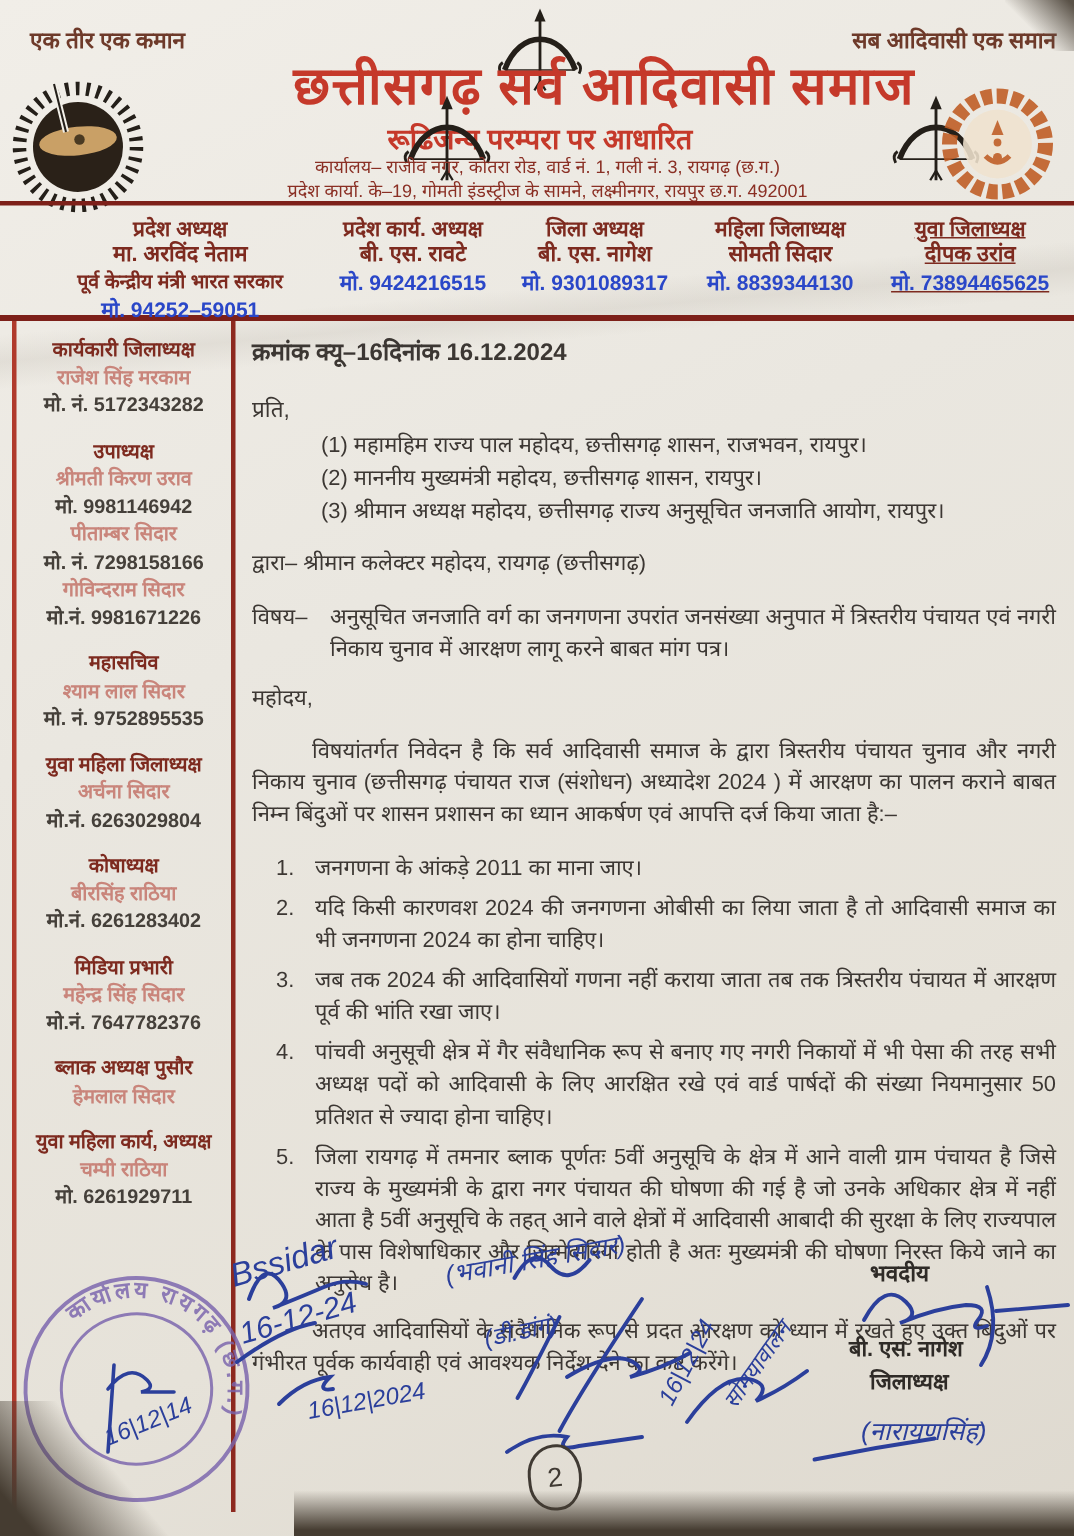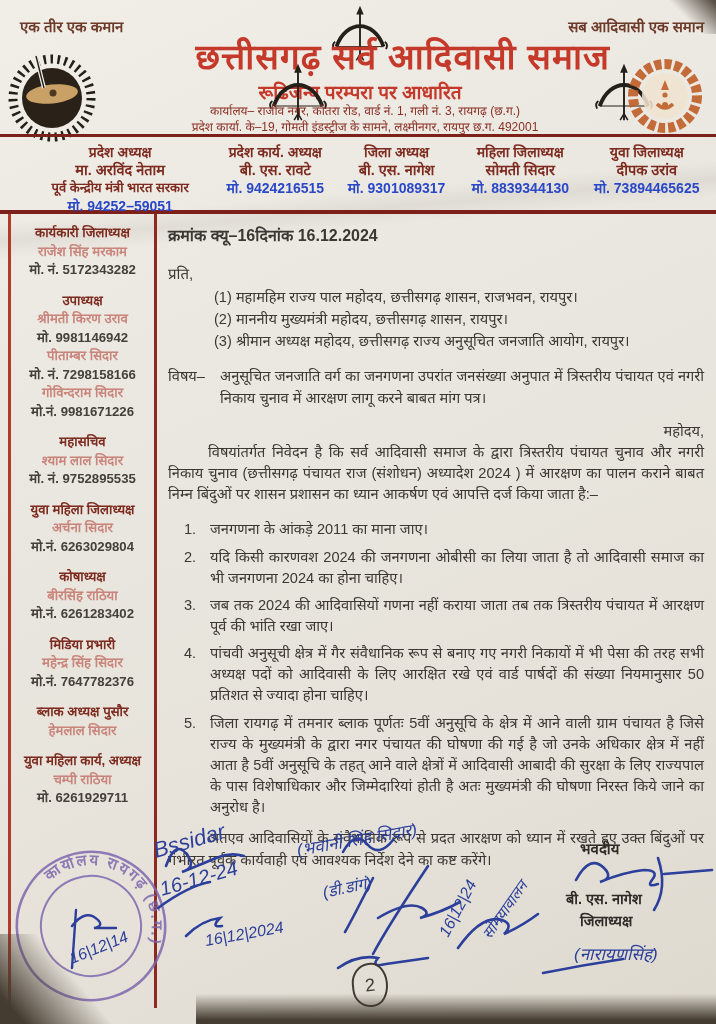--- a/index.html
+++ b/index.html
@@ -32,21 +32,21 @@
   .emblem-left{position:absolute;left:6px;top:52px;width:92px;height:92px;}
   .emblem-right{position:absolute;right:8px;top:52px;width:86px;height:92px;}
 
   
   .officials{position:absolute;top:134px;left:0;right:0;height:80px;box-sizing:border-box;
     border-top:3px solid #7d2019;border-bottom:4px solid #7d2019;
     display:flex;align-items:flex-start;padding:6px 8px 2px 28px;}
   .off-col{text-align:center;color:#7d2a1f;font-weight:bold;line-height:18px;}
   .off-col .t{font-size:14px;} .off-col .n{font-size:14.5px;} .off-col .x{font-size:13px;}
   .off-col .m{font-size:14px;color:#2a47c8;}
-  .oc0{flex:1.58;} .oc1{flex:1.08;} .oc2{flex:1.0;} .oc3{flex:1.12;} .oc4{flex:1.05;}
+  .oc0{flex:1.58;} .oc1{flex:1.08;} .oc2{flex:1.0;} .oc3{flex:1.12;} .oc4{flex:1.05;text-decoration:underline;}
 
   
   .vline-left{position:absolute;left:8px;top:214px;width:3px;height:796px;background:#b03a2c;}
   .vline-sep{position:absolute;left:154px;top:214px;width:3px;height:794px;background:#8d291f;}
 
   
   .sidebar{position:absolute;left:13px;top:224px;width:139px;text-align:center;line-height:18.5px;}
   .sb-entry{margin-bottom:12px;}
   .sb-t{font-size:13.2px;font-weight:bold;color:#7d2a1f;}
   .sb-n{font-size:13.2px;font-weight:bold;color:#c9857b;}
@@ -58,21 +58,21 @@
     font-size:14.6px;line-height:1.45;}
   .ref-row{display:flex;justify-content:flex-start;font-size:16px;font-weight:bold;margin-bottom:16px;}
   .ref-no{font-size:16px;} .ref-date{font-size:16px;}
   .to-label{font-size:15px;margin-bottom:2px;}
   .recipients{margin-left:46px;margin-bottom:14px;}
   .recipient{margin-bottom:1px;}
   .through{margin-bottom:14px;}
   .subject{display:flex;margin-bottom:12px;}
   .subject .lbl{width:52px;flex:none;}
   .subject .tx{flex:1;text-align:justify;}
-  .salutation{margin-bottom:0;text-align:right;}
+  .salutation{margin-bottom:14px;}
   .intro{text-indent:40px;text-align:justify;margin-bottom:14px;}
   .points{margin-left:16px;}
   .pt{display:flex;margin-bottom:6px;}
   .pt .no{width:26px;flex:none;}
   .pt .tx{flex:1;text-align:justify;}
   .closing{text-indent:40px;text-align:justify;margin-top:10px;}
 
   
   .stamp{position:absolute;left:6px;top:840px;width:170px;height:172px;}
   .sig-area{position:absolute;left:128px;top:818px;width:588px;height:186px;}
@@ -220,20 +220,21 @@
     <div class="ref-row">
       <span class="ref-no">क्रमांक क्यू–16</span>
       <span class="ref-date">दिनांक 16.12.2024</span>
     </div>
     <div class="to-label">प्रति,</div>
     <div class="recipients">
       <div class="recipient">(1) महामहिम राज्य पाल महोदय, छत्तीसगढ़ शासन, राजभवन, रायपुर।</div>
       <div class="recipient">(2) माननीय मुख्यमंत्री महोदय, छत्तीसगढ़ शासन, रायपुर।</div>
       <div class="recipient">(3) श्रीमान अध्यक्ष महोदय, छत्तीसगढ़ राज्य अनुसूचित जनजाति आयोग, रायपुर।</div>
     </div>
+    <div class="through">द्वारा– श्रीमान कलेक्टर महोदय, रायगढ़ (छत्तीसगढ़)</div>
     <div class="subject">
       <span class="lbl">विषय–</span>
       <span class="tx">अनुसूचित जनजाति वर्ग का जनगणना उपरांत जनसंख्या अनुपात में त्रिस्तरीय पंचायत एवं नगरी निकाय चुनाव में आरक्षण लागू करने बाबत मांग पत्र।</span>
     </div>
     <div class="salutation">महोदय,</div>
     <div class="intro">विषयांतर्गत निवेदन है कि सर्व आदिवासी समाज के द्वारा त्रिस्तरीय पंचायत चुनाव और नगरी निकाय चुनाव (छत्तीसगढ़ पंचायत राज (संशोधन) अध्यादेश 2024 ) में आरक्षण का पालन कराने बाबत निम्न बिंदुओं पर शासन प्रशासन का ध्यान आकर्षण एवं आपत्ति दर्ज किया जाता है:–</div>
     <div class="points">
       <div class="pt">
         <span class="no">1.</span>
         <span class="tx">जनगणना के आंकड़े 2011 का माना जाए।</span>

